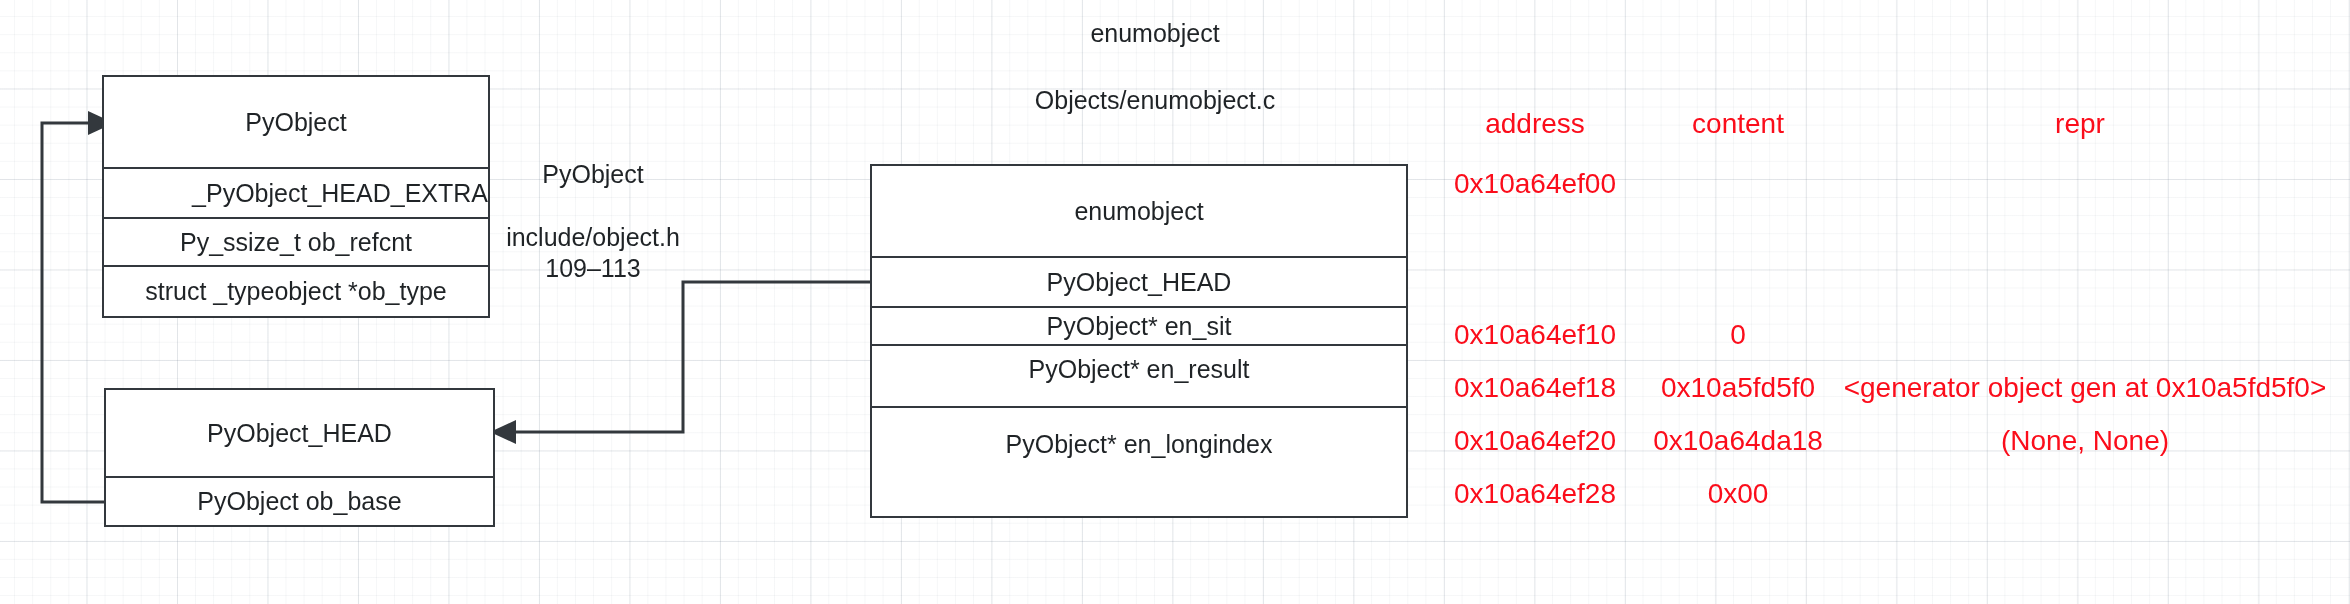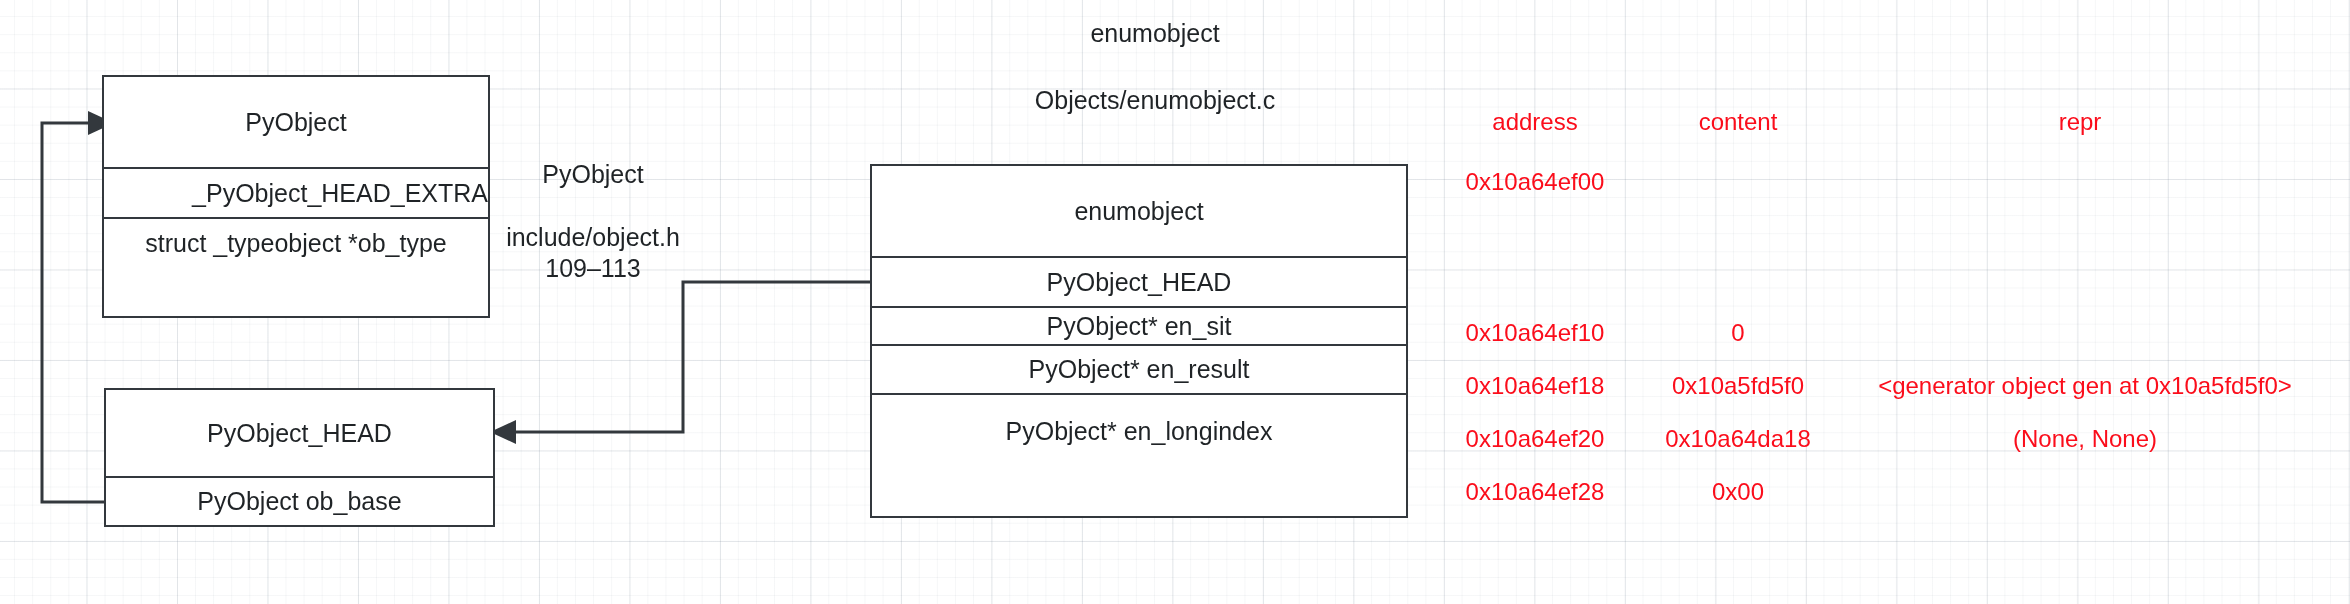--- a/index.html
+++ b/index.html
@@ -43,21 +43,21 @@
     position:absolute;
     color:#1f2326;
     font-size:25px;
     text-align:center;
     white-space:nowrap;
     line-height:1.22;
   }
   .red{
     position:absolute;
     color:#fb0d1b;
-    font-size:24px;
+    font-size:28px;
     text-align:center;
     white-space:nowrap;
   }
   svg.conn{ position:absolute; left:0; top:0; width:2350px; height:604px; overflow:visible; }
   svg.conn path, svg.conn polygon { fill:none; stroke:#33383d; stroke-width:3; }
   svg.conn polygon{ fill:#33383d; stroke:none; }
 </style>
 </head>
 <body>
 
@@ -71,20 +71,23 @@
     <path d="M870,282 L683,282 L683,432 L516,432"></path>
     <polygon points="516,420 490,432 516,444"></polygon>
   </svg>
 
   <div class="box" style="left:102px; top:75px; width:388px; height:243px;">
     <div class="row" style="height:90px;">
       <span>PyObject</span>
     </div>
     <div class="row" style="height:50px;justify-content:flex-end;">
       <span>_PyObject_HEAD_EXTRA</span>
+    </div>
+    <div class="row" style="height:48px;">
+      <span>Py_ssize_t ob_refcnt</span>
     </div>
     <div class="row" style="height:50px;">
       <span>struct _typeobject *ob_type</span>
     </div>
   </div>
 
   <div class="box" style="left:104px; top:388px; width:391px; height:139px;">
     <div class="row" style="height:86px;">
       <span>PyObject_HEAD</span>
     </div>
@@ -114,21 +117,21 @@
     </div>
     <div class="row" style="height:50px;">
       <span>PyObject_HEAD</span>
     </div>
     <div class="row" style="height:38px;">
       <span>PyObject* en_sit</span>
     </div>
     <div class="row" style="height:49px;">
       <span>PyObject* en_result</span>
     </div>
-    <div class="row" style="height:74px;">
+    <div class="row" style="height:74px;margin-top:13px;">
       <span>PyObject* en_longindex</span>
     </div>
   </div>
 
   <div class="red" style="left:1445px; top:108px; width:180px;">
     <span>address</span>
   </div>
   <div class="red" style="left:1648px; top:108px; width:180px;">
     <span>content</span>
   </div>

